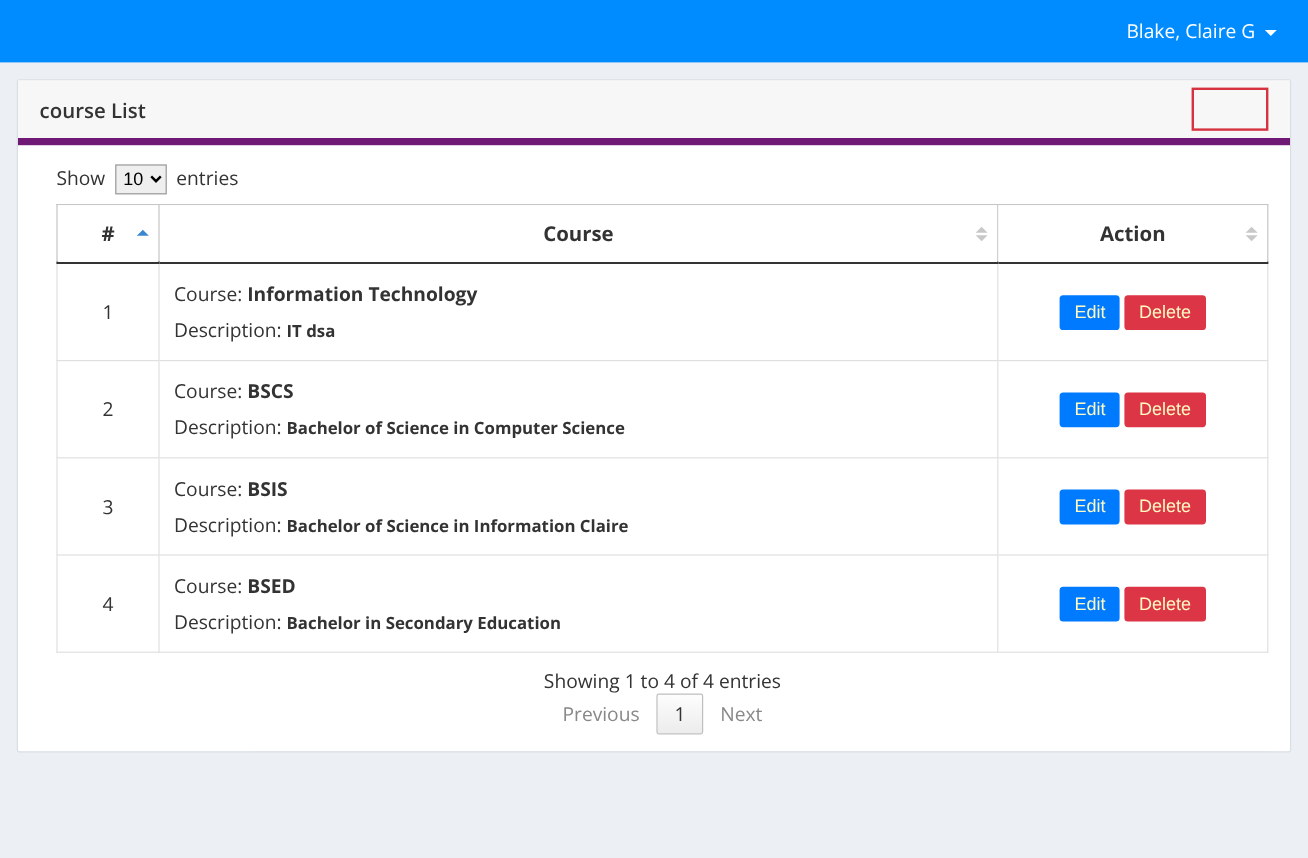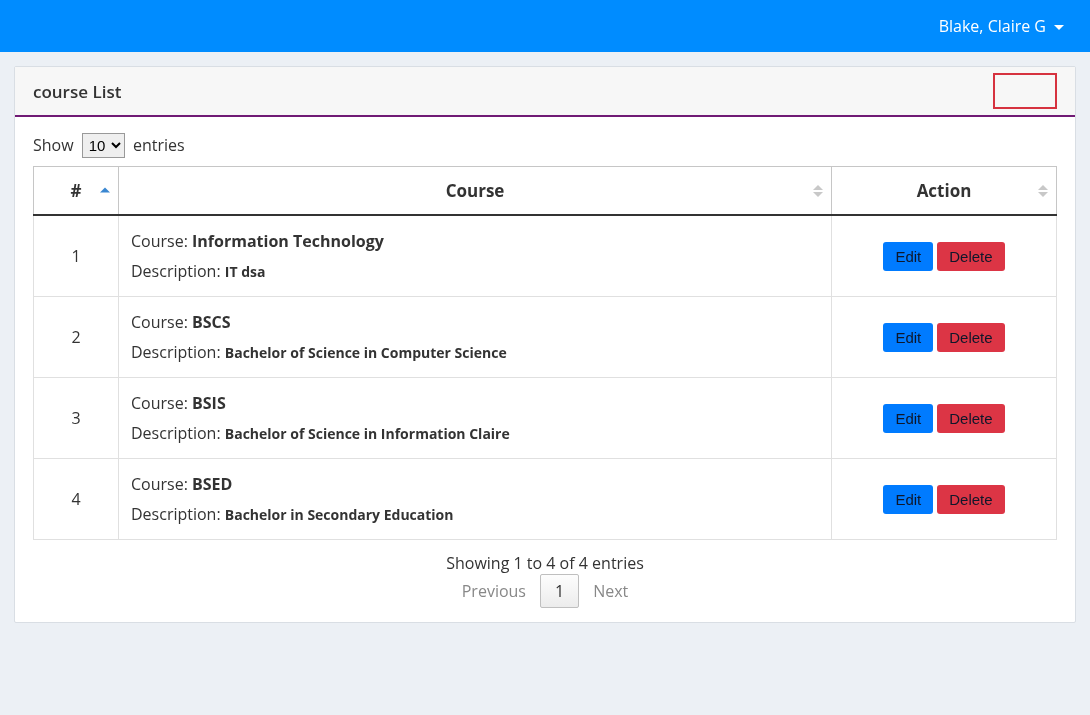--- a/index.html
+++ b/index.html
@@ -36,21 +36,21 @@
   .content-wrap {
     padding: 14px;
   }
   .card {
     background: #fff;
     border: 1px solid #d9dee4;
     border-radius: 2px;
   }
   .card-header {
     background: #f7f7f7;
-    border-bottom: 2px solid #701a75;
+    border-bottom: 6px solid #701a75;
     padding: 6px 18px;
     display: flex;
     align-items: center;
     justify-content: space-between;
     position: relative;
   }
   .card-title {
     font-weight: 600;
     font-size: 17px;
   }
@@ -73,21 +73,21 @@
     gap: 6px;
   }
   .cursor-icon {
     position: absolute;
     left: 101px;
     top: 44px;
     width: 14px; height: 18px;
     pointer-events: none;
   }
   .card-body {
-    padding: 16px 18px 14px 18px;
+    padding: 16px 18px 14px 32px;
   }
   .toolbar {
     display: flex;
     justify-content: space-between;
     align-items: center;
     margin-bottom: 8px;
     font-size: 16px;
   }
   .toolbar select {
     font-size: 15px;
@@ -141,21 +141,21 @@
   }
   .tri-up { border-bottom: 5px solid #c8c8c8; margin-bottom: 2px;}
   .tri-down { border-top: 5px solid #c8c8c8; }
   .tri-up.active { border-bottom-color: #3a87d1; }
   .course-line { margin-bottom: 8px; }
   .label-txt { font-weight: 400; }
   .value-bold { font-weight: 700; }
   .desc-val { font-weight: 700; font-size: 14px; }
   .btn {
     border: none;
-    color: #0f172a;
+    color: #fef9c3;
     padding: 6px 12px;
     border-radius: 3px;
     font-size: 15px;
     cursor: pointer;
     margin: 0 2px;
     text-align: right;
   }
   .btn-edit { background: #007bff; }
   .btn-delete { background: #dc3545; }
   .card-footer {

